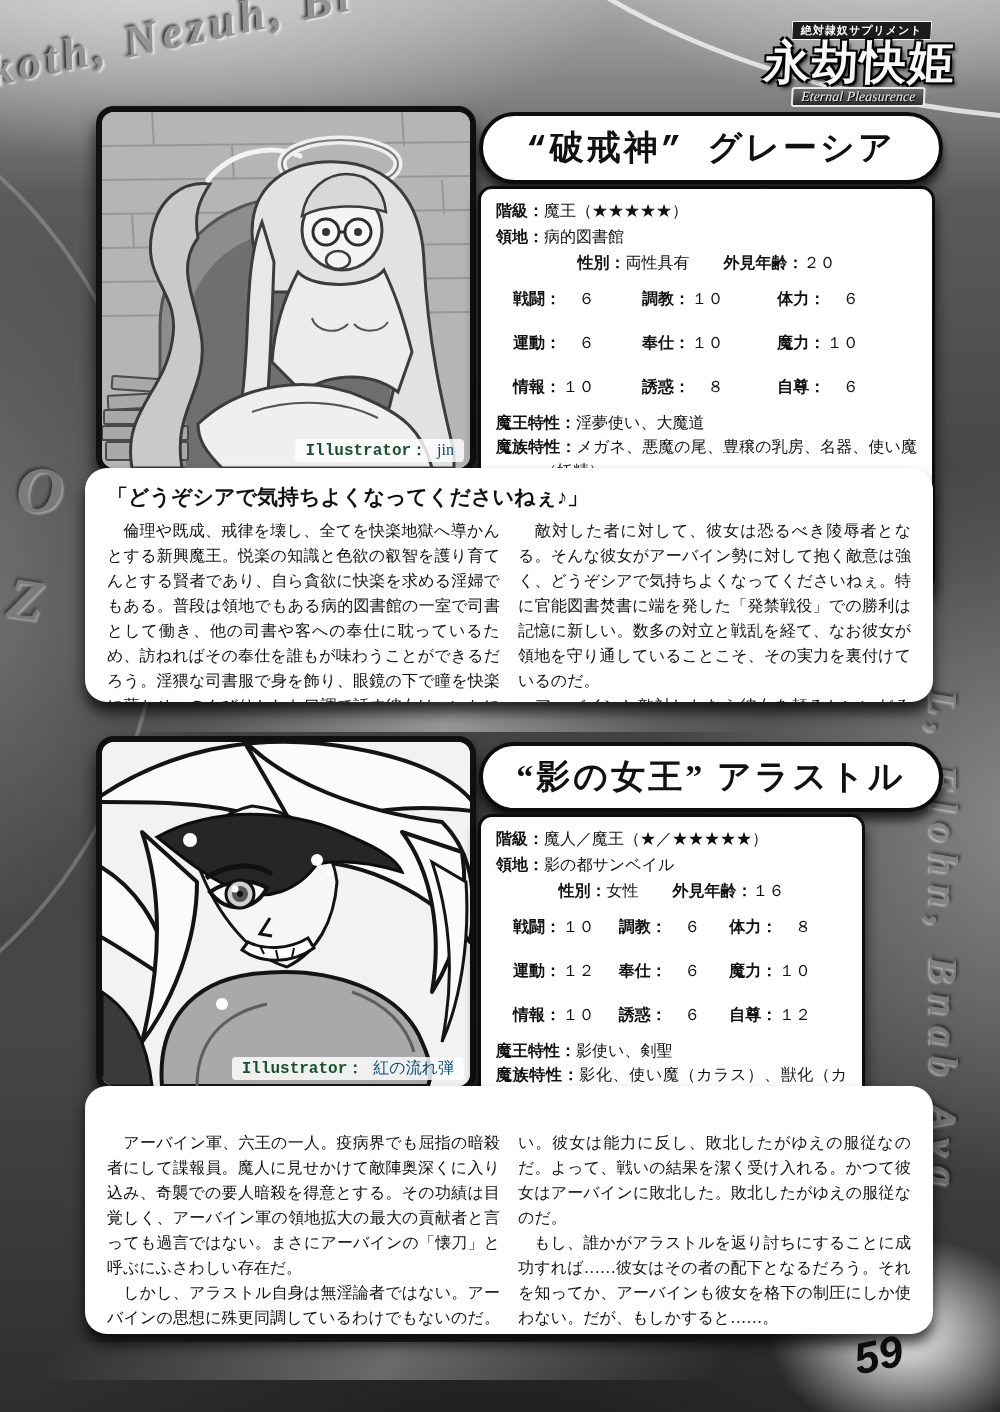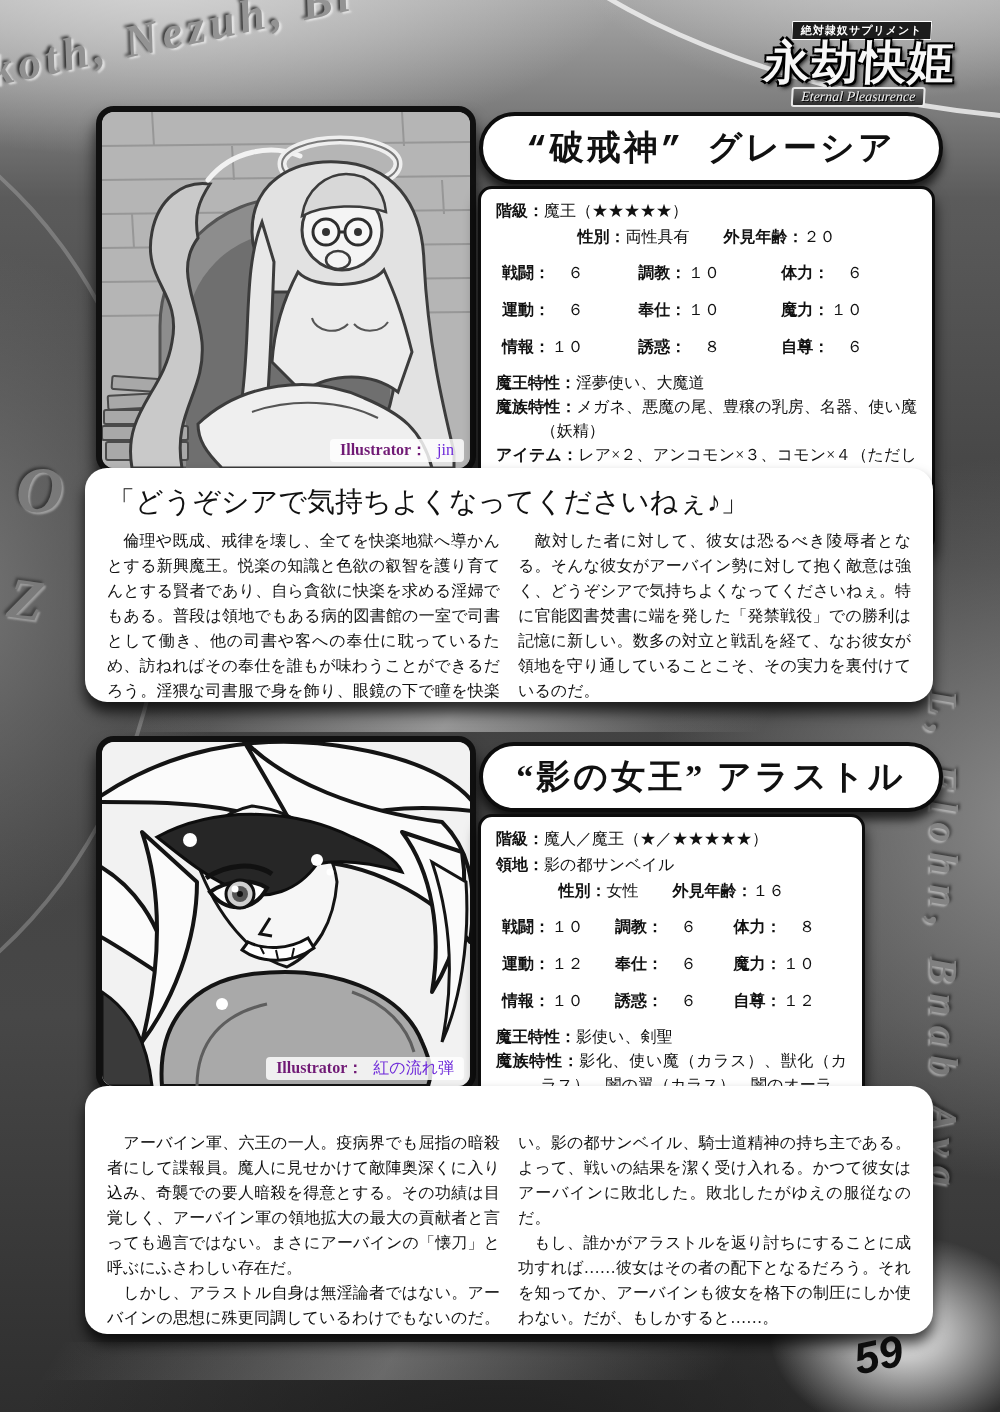--- a/index.html
+++ b/index.html
@@ -38,46 +38,46 @@
     background:linear-gradient(#6a6a6a,#2f2f2f);border:2px solid #e8e8e8;border-radius:3px;
     padding:0 8px;text-shadow:1px 1px 0 #000;}
   
   .art-frame{position:absolute;border:6px solid #101010;border-radius:18px;overflow:hidden;
     background:#bdbdbd;box-shadow:0 12px 16px rgba(0,0,0,.8);}
   .c1-art{left:96px;top:106px;width:368px;height:356px;}
   .c2-art{left:96px;top:736px;width:368px;height:344px;}
   .art-frame svg{display:block;}
   .credit{position:absolute;right:6px;bottom:6px;display:flex;gap:10px;align-items:baseline;
     background:rgba(255,255,255,.82);border-radius:4px;padding:1px 10px;font-size:16px;}
-  .credit .c-lbl{font-family:Liberation Serif, serif;font-weight:bold;color:#701a75;}
-  .credit .c-name{font-family:"Liberation Serif",serif;color:#6d28d9;}
+  .credit .c-lbl{font-family:Liberation Mono, monospace;font-weight:bold;color:#14532d;}
+  .credit .c-name{font-family:"Liberation Serif",serif;color:#0c4a6e;}
   
   .title-pill{position:absolute;background:#fff;border:4px solid #0d0d0d;border-radius:40px;
     display:flex;align-items:center;justify-content:center;font-weight:bold;font-size:34px;
     letter-spacing:3px;box-shadow:0 8px 10px rgba(0,0,0,.7);}
   .c1-title{left:479px;top:112px;width:456px;height:64px;font-family:Liberation Mono, monospace;}
   .c2-title{left:479px;top:742px;width:456px;height:62px;}
   
   .stats-box{position:absolute;box-sizing:border-box;background:#fff;border:3px solid #0d0d0d;
     border-radius:14px;padding:10px 15px;font-size:16px;line-height:1.5;
     box-shadow:0 10px 14px rgba(0,0,0,.75);}
   .c1-stats{left:478px;top:186px;width:457px;min-height:274px;}
   .c2-stats{left:478px;top:814px;width:387px;min-height:262px;}
   .lbl{font-family:"Liberation Sans",sans-serif;font-weight:bold;}
   .p-row{margin:0 0 2px 0;}
   .gender-row{display:flex;gap:34px;justify-content:center;}
-  .stat-grid{display:grid;grid-template-columns:1.05fr 1.1fr 1fr;margin:12px 6px;row-gap:13px;}
+  .stat-grid{display:grid;grid-template-columns:1.05fr 1.1fr 1fr;margin:12px 17px;row-gap:20px;}
   .stat-cell .val{display:inline-block;min-width:2.1em;text-align:right;}
   .trait-row{margin:0;padding-left:2.8em;text-indent:-2.8em;text-align:justify;}
   
   .text-box{position:absolute;box-sizing:border-box;background:#fff;border-radius:22px;
     padding:13px 22px;box-shadow:0 10px 14px rgba(0,0,0,.75);overflow:hidden;}
   .c1-text{left:85px;top:468px;width:848px;height:234px;}
   .c2-text{left:85px;top:1086px;width:848px;height:248px;}
-  .quote{font-family:"Liberation Sans",sans-serif;font-weight:normal;font-size:28px;margin:2px 0 8px 0;}
+  .quote{font-family:"Liberation Sans",sans-serif;font-weight:bold;font-size:21px;margin:2px 0 8px 0;}
   .cols{display:flex;gap:18px;}
   .c2-text .cols{margin-top:32px;}
   .col{flex:1;font-size:16px;line-height:1.56;text-align:justify;white-space:pre-line;}
   
   .page-number{position:absolute;left:854px;top:1330px;font-family:"Liberation Sans",sans-serif;
     font-size:44px;font-weight:bold;font-style:italic;transform:rotate(-12deg);color:#0d0d0d;}
 </style>
 </head>
 <body>
 
@@ -154,20 +154,23 @@
         <span class="c-lbl">Illustrator：</span>
         <span class="c-name">jin</span>
       </div>
     </div>
 
     <div class="title-pill c1-title">“破戒神” グレーシア</div>
 
     <div class="stats-box c1-stats">
       <p class="p-row">
         <span class="lbl">階級：</span><span>魔王（★★★★★）</span>
+      </p>
+      <p class="p-row">
+        <span class="lbl">領地：</span><span>病的図書館</span>
       </p>
       <p class="p-row gender-row">
         <span><span class="lbl">性別：</span><span>両性具有</span></span>
         <span><span class="lbl">外見年齢：</span><span>２０</span></span>
       </p>
       <div class="stat-grid">
         <div class="stat-cell"><span class="lbl">戦闘：</span><span class="val">６</span></div>
         <div class="stat-cell"><span class="lbl">調教：</span><span class="val">１０</span></div>
         <div class="stat-cell"><span class="lbl">体力：</span><span class="val">６</span></div>
         <div class="stat-cell"><span class="lbl">運動：</span><span class="val">６</span></div>
@@ -259,20 +262,20 @@
       <p class="trait-row"><span class="lbl">魔王特性：</span><span>影使い、剣聖</span></p>
       <p class="trait-row"><span class="lbl">魔族特性：</span><span>影化、使い魔（カラス）、獣化（カラス）、闇の翼（カラス）、闇のオーラ</span></p>
       <p class="trait-row"><span class="lbl">アイテム：</span><span>アンコモン×５（『階級制御器』を必ず所有）、コモン×４</span></p>
       <p class="trait-row"><span class="lbl">呪文：</span><span>アンコモン×２、コモン×３</span></p>
     </div>
 
     <div class="text-box c2-text">
       <div class="cols">
         <div class="col">　アーバイン軍、六王の一人。疫病界でも屈指の暗殺者にして諜報員。魔人に見せかけて敵陣奥深くに入り込み、奇襲での要人暗殺を得意とする。その功績は目覚しく、アーバイン軍の領地拡大の最大の貢献者と言っても過言ではない。まさにアーバインの「懐刀」と呼ぶにふさわしい存在だ。
 　しかし、アラストル自身は無淫論者ではない。アーバインの思想に殊更同調しているわけでもないのだ。にも関わらず、彼女がアーバインの下にいるのは、その主義からの動きに過ぎな</div>
-        <div class="col">い。影の都サンベイル、騎士道精神の持ち主である。よって、戦いの結果を潔く受け入れる。かつて彼女はアーバインに敗北した。敗北したがゆえの服従なのだ。
+        <div class="col">い。彼女は能力に反し、敗北したがゆえの服従なのだ。よって、戦いの結果を潔く受け入れる。かつて彼女はアーバインに敗北した。敗北したがゆえの服従なのだ。
 　もし、誰かがアラストルを返り討ちにすることに成功すれば……彼女はその者の配下となるだろう。それを知ってか、アーバインも彼女を格下の制圧にしか使わない。だが、もしかすると……。</div>
       </div>
     </div>
   </section>
 
   <div class="page-number">59</div>
 </div>
 
 </body></html>

